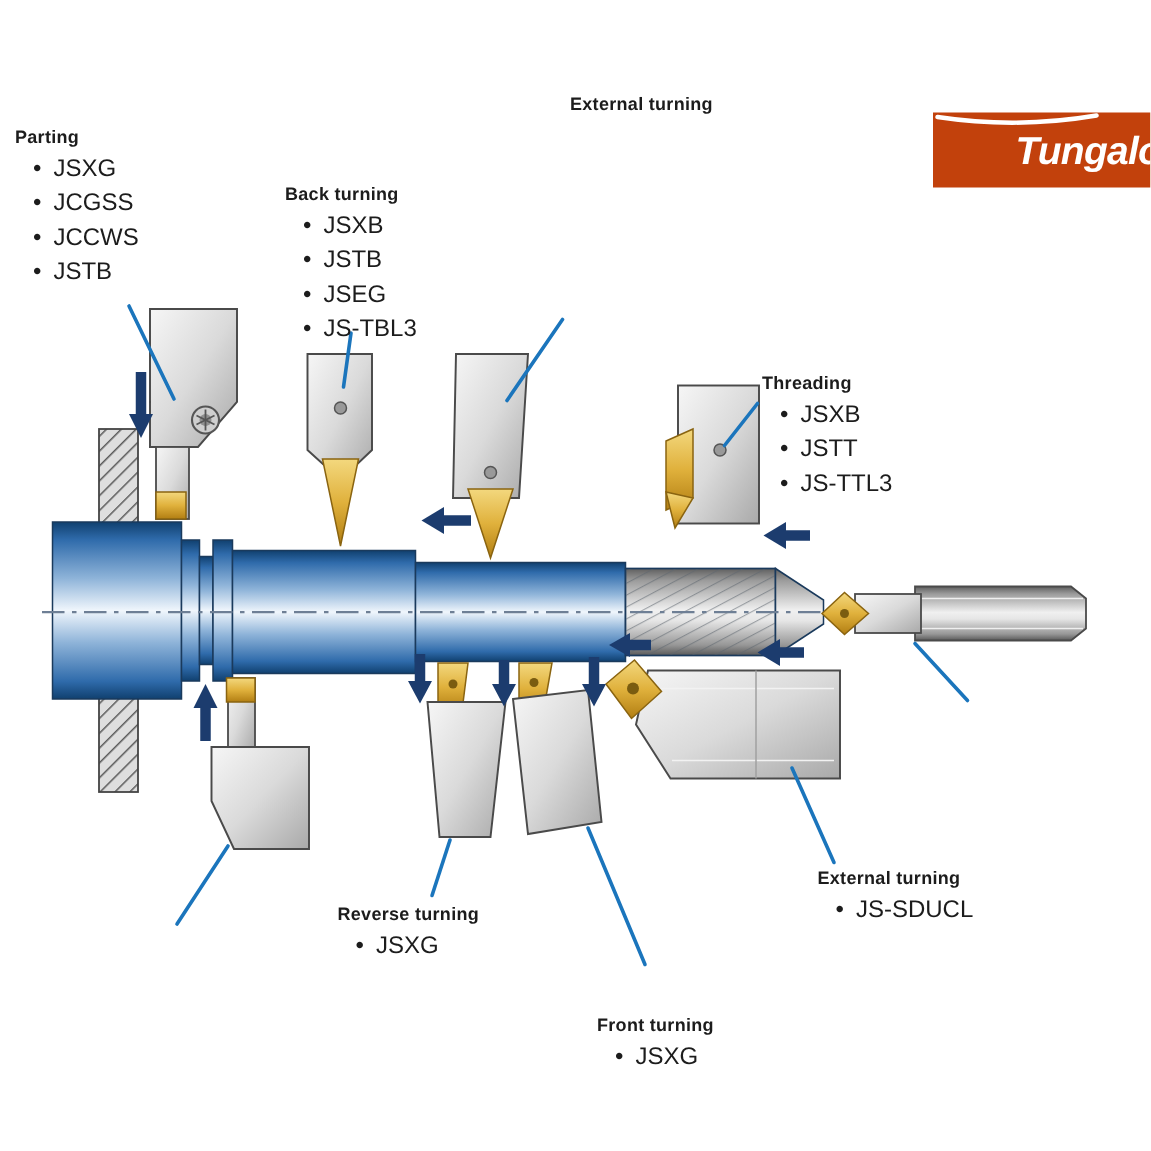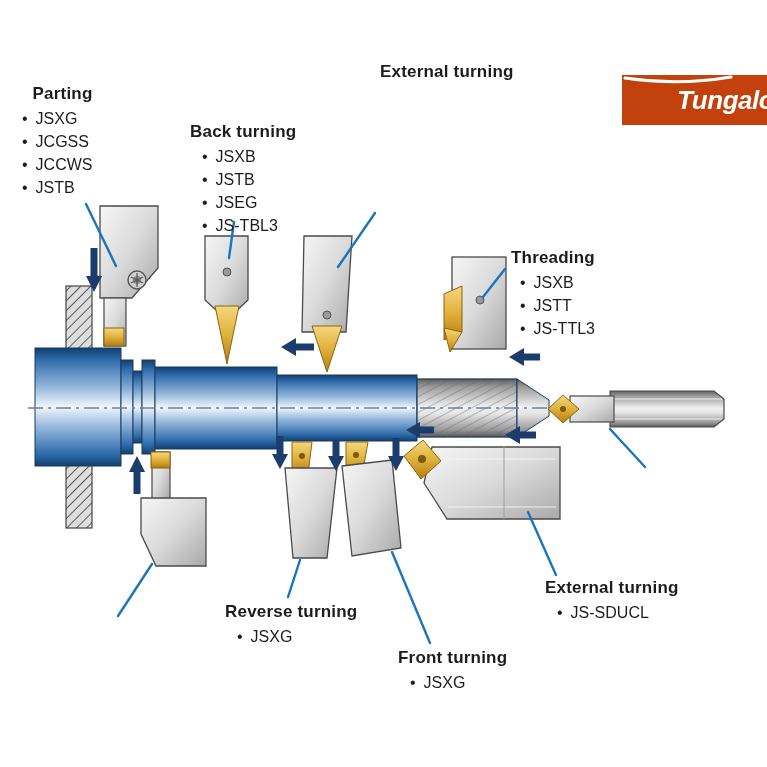--- a/index.html
+++ b/index.html
@@ -2,21 +2,21 @@
 <html><head>
 <meta charset="utf-8">
 <style>
   html,body{margin:0;padding:0;background:#ffffff;}
   .stage{
     position:relative;width:767px;height:767px;background:#ffffff;overflow:hidden;
     font-family:"Liberation Sans","DejaVu Sans",sans-serif;color:#1c1c1c;
   }
   svg{position:absolute;left:0;top:0;}
   .label{position:absolute;z-index:5;}
-  .g-title{font-size:17px;font-weight:bold;margin:0 0 3px 0;letter-spacing:.2px;white-space:nowrap;text-align:right;}
+  .g-title{font-size:12px;font-weight:bold;margin:0 0 3px 0;letter-spacing:.2px;white-space:nowrap;}
   ul.tool-list{margin:2px 0 0 12px;padding:0;list-style:none;font-size:16px;}
   ul.tool-list li{line-height:23px;white-space:nowrap;}
   ul.tool-list li::before{content:"•";margin-right:8px;}
   .two-col{display:flex;gap:24px;margin-left:5px;}
   .two-col ul.tool-list{margin-left:0;width:96px;}
   .logo{
     position:absolute;left:622px;top:75px;width:133px;height:50px;z-index:6;
     display:flex;flex-direction:column;align-items:center;justify-content:center;
   }
   .logo-text{
@@ -234,20 +234,20 @@
   </div>
 
 
   <div class="label" style="left:213px;top:602px;margin-left:12px;">
     <div class="g-title">Reverse turning</div>
     <ul class="tool-list">
         <li>JSXG</li>
       </ul>
   </div>
 
-  <div class="label" style="left:398px;top:648px;">
+  <div class="label" style="left:398px;top:676px;">
     <div class="g-title">Front turning</div>
     <ul class="tool-list">
         <li>JSXG</li>
       </ul>
   </div>
 
 </div>
 
 </body></html>

